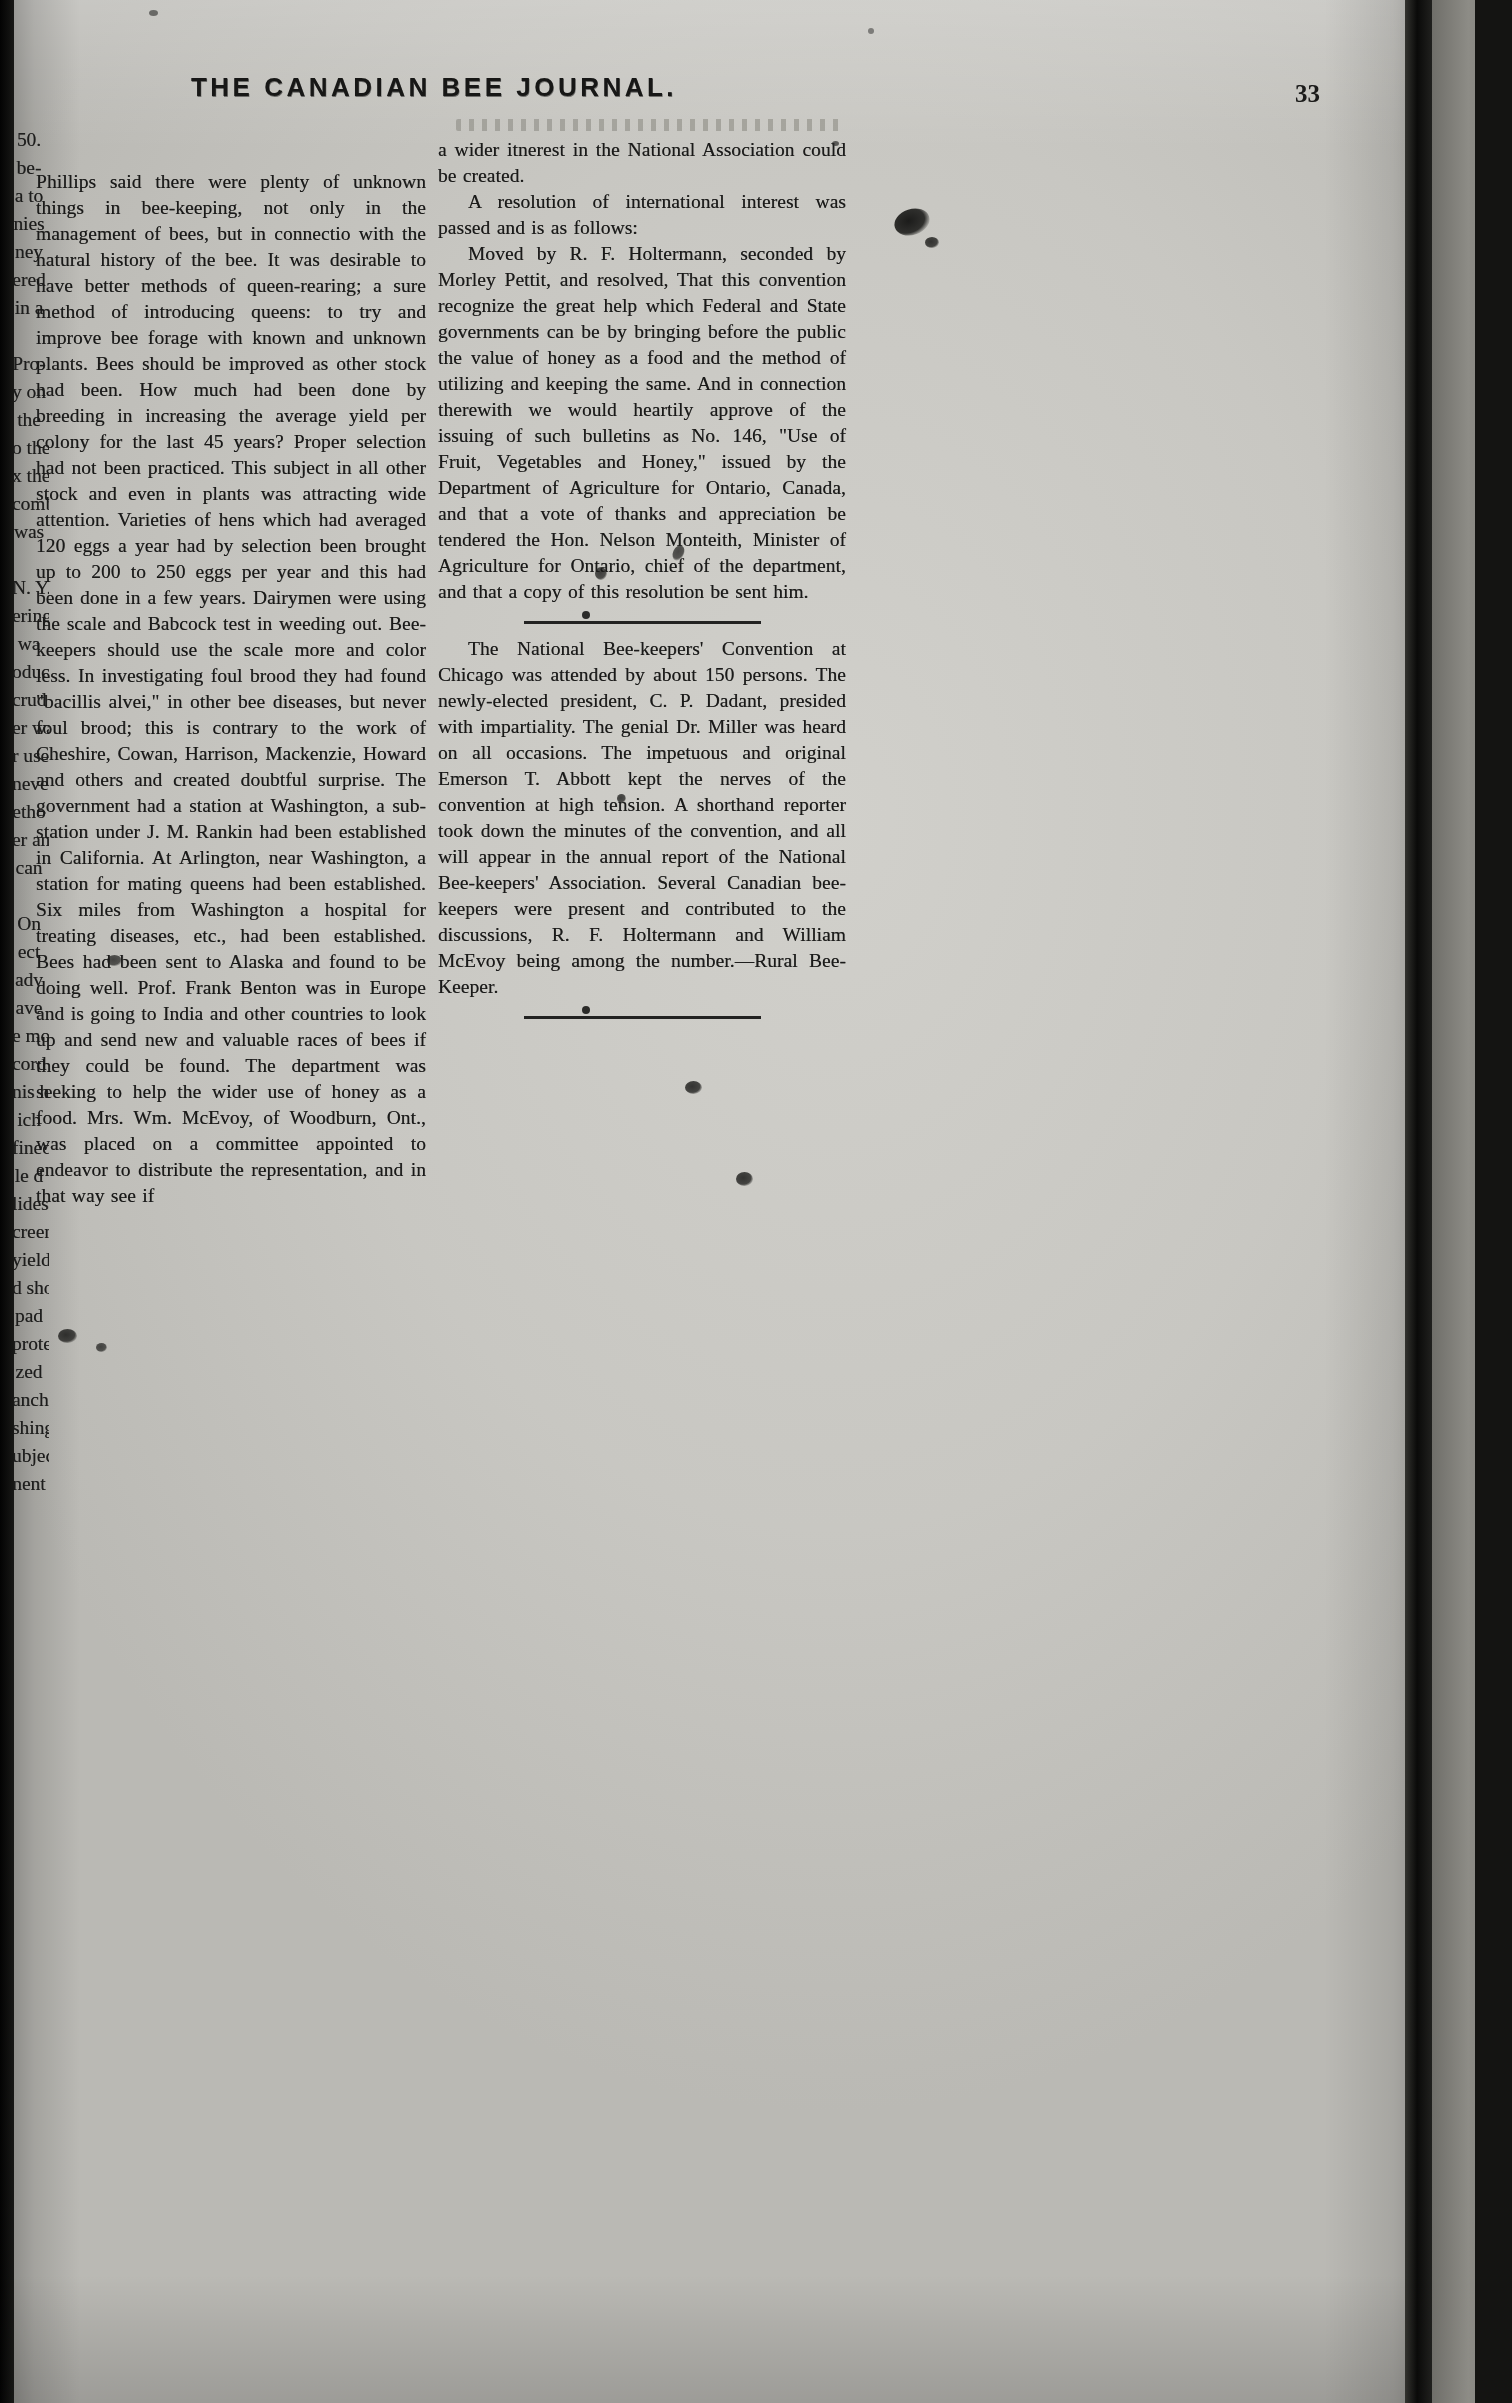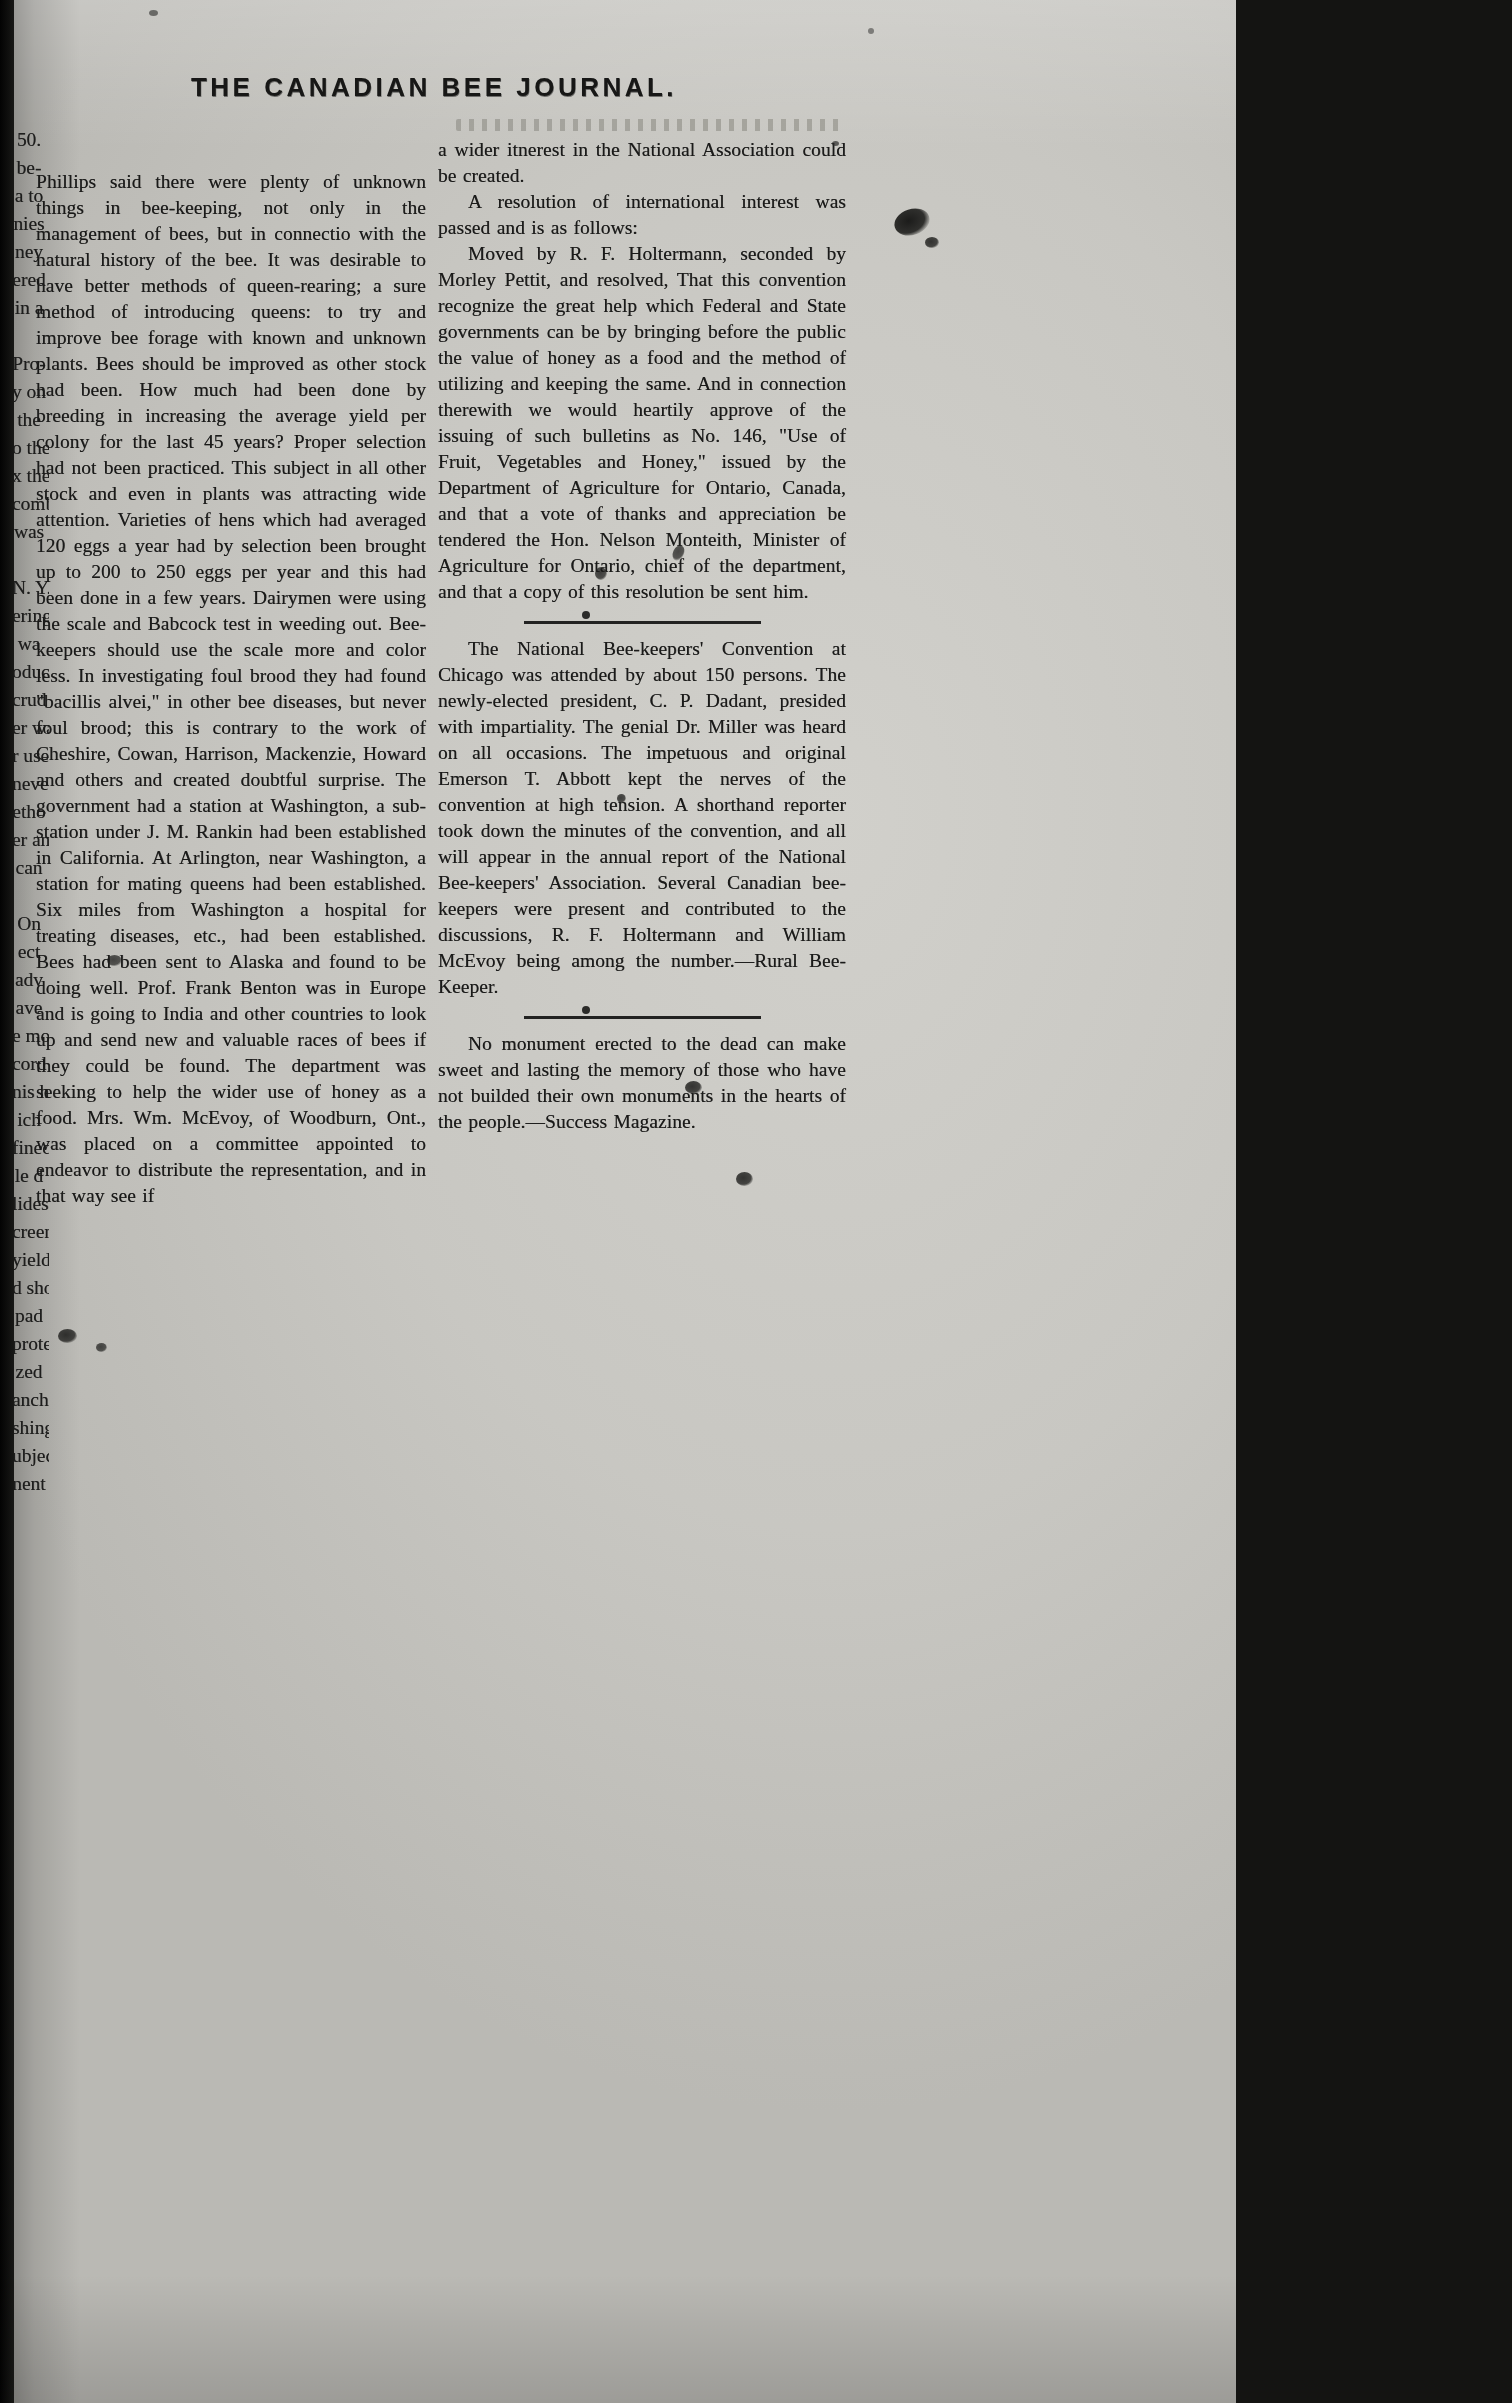--- a/index.html
+++ b/index.html
@@ -1,21 +1,21 @@
 <!DOCTYPE html>
 <html><head>
 <meta charset="utf-8">
 <style>
   * { margin:0; padding:0; box-sizing:border-box; }
   html,body { background:#141412; }
   body { font-family:"Liberation Serif","DejaVu Serif",serif; }
 
   .scan {
     position:relative;
-    width:1236px; height:2404px;
+    width:1475px; height:2404px;
     overflow:hidden;
     background:#242422;
   }
 
   
   .page {
     position:absolute; left:0; top:0;
     width:1433px; height:2404px;
     background:
       linear-gradient(90deg, rgba(0,0,0,0.30) 0px, rgba(0,0,0,0.12) 34px, rgba(0,0,0,0) 80px),
@@ -176,21 +176,20 @@
       <div class="rule">
         <span class="rule-dot"></span>
       </div>
 
       <p class="body-text indent">The National Bee-keepers' Convention at Chicago was attended by about 150 persons. The newly-elected president, C. P. Dadant, presided with impartiality. The genial Dr. Miller was heard on all occasions. The impetuous and original Emerson T. Abbott kept the nerves of the convention at high tension. A shorthand reporter took down the minutes of the convention, and all will appear in the annual report of the National Bee-keepers' Association. Several Canadian bee-keepers were present and contributed to the discussions, R. F. Holtermann and William McEvoy being among the number.—Rural Bee-Keeper.</p>
 
       <div class="rule">
         <span class="rule-dot"></span>
       </div>
 
-      <p class="body-text indent">No monument erected to the dead can make sweet and lasting the memory of those who have not builded their own monuments in the hearts of the people.—Success Magazine.</p>
     </div>
 
     <div class="stain" style="left:894px;top:209px;width:36px;height:26px;transform:rotate(-18deg);opacity:.92"></div>
     <div class="stain" style="left:925px;top:237px;width:14px;height:11px;opacity:.8"></div>
     <div class="stain" style="left:673px;top:545px;width:11px;height:16px;transform:rotate(25deg);opacity:.7"></div>
     <div class="stain" style="left:595px;top:567px;width:12px;height:13px;opacity:.75"></div>
     <div class="stain" style="left:685px;top:1081px;width:17px;height:13px;opacity:.8"></div>
     <div class="stain" style="left:736px;top:1172px;width:17px;height:14px;opacity:.8"></div>
     <div class="stain" style="left:107px;top:955px;width:15px;height:11px;opacity:.7"></div>
     <div class="stain" style="left:58px;top:1329px;width:19px;height:14px;opacity:.8"></div>

